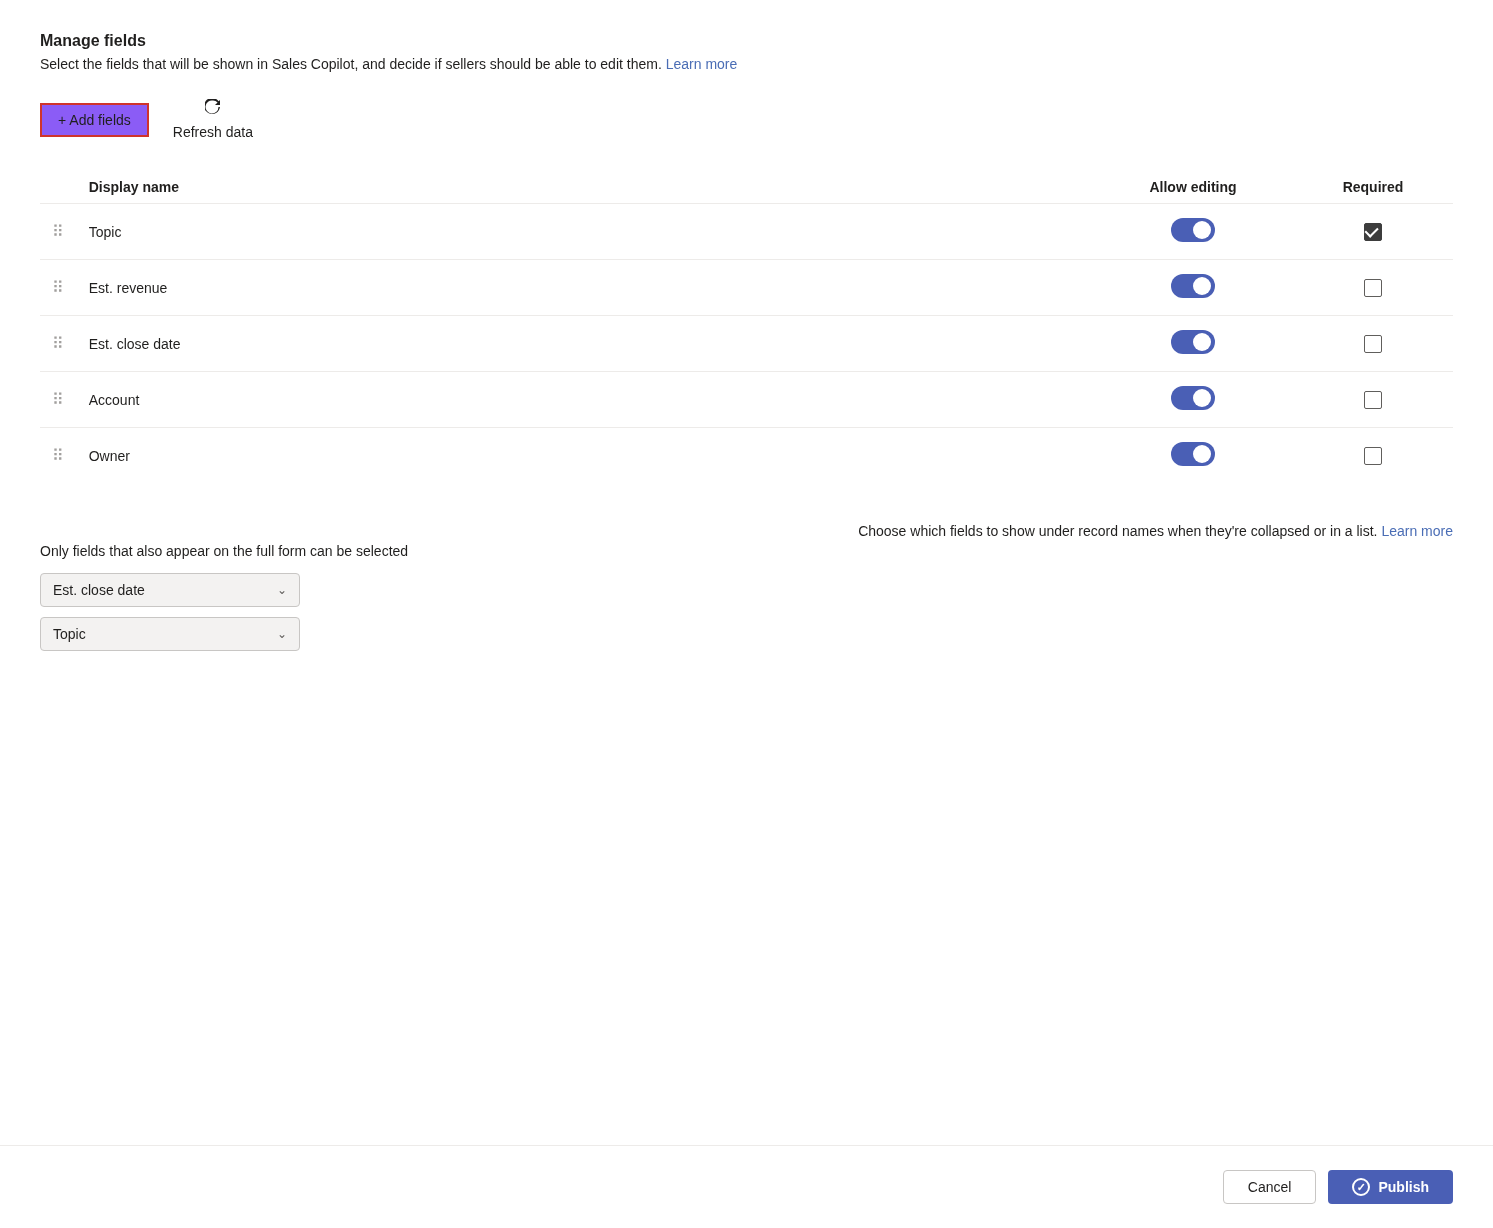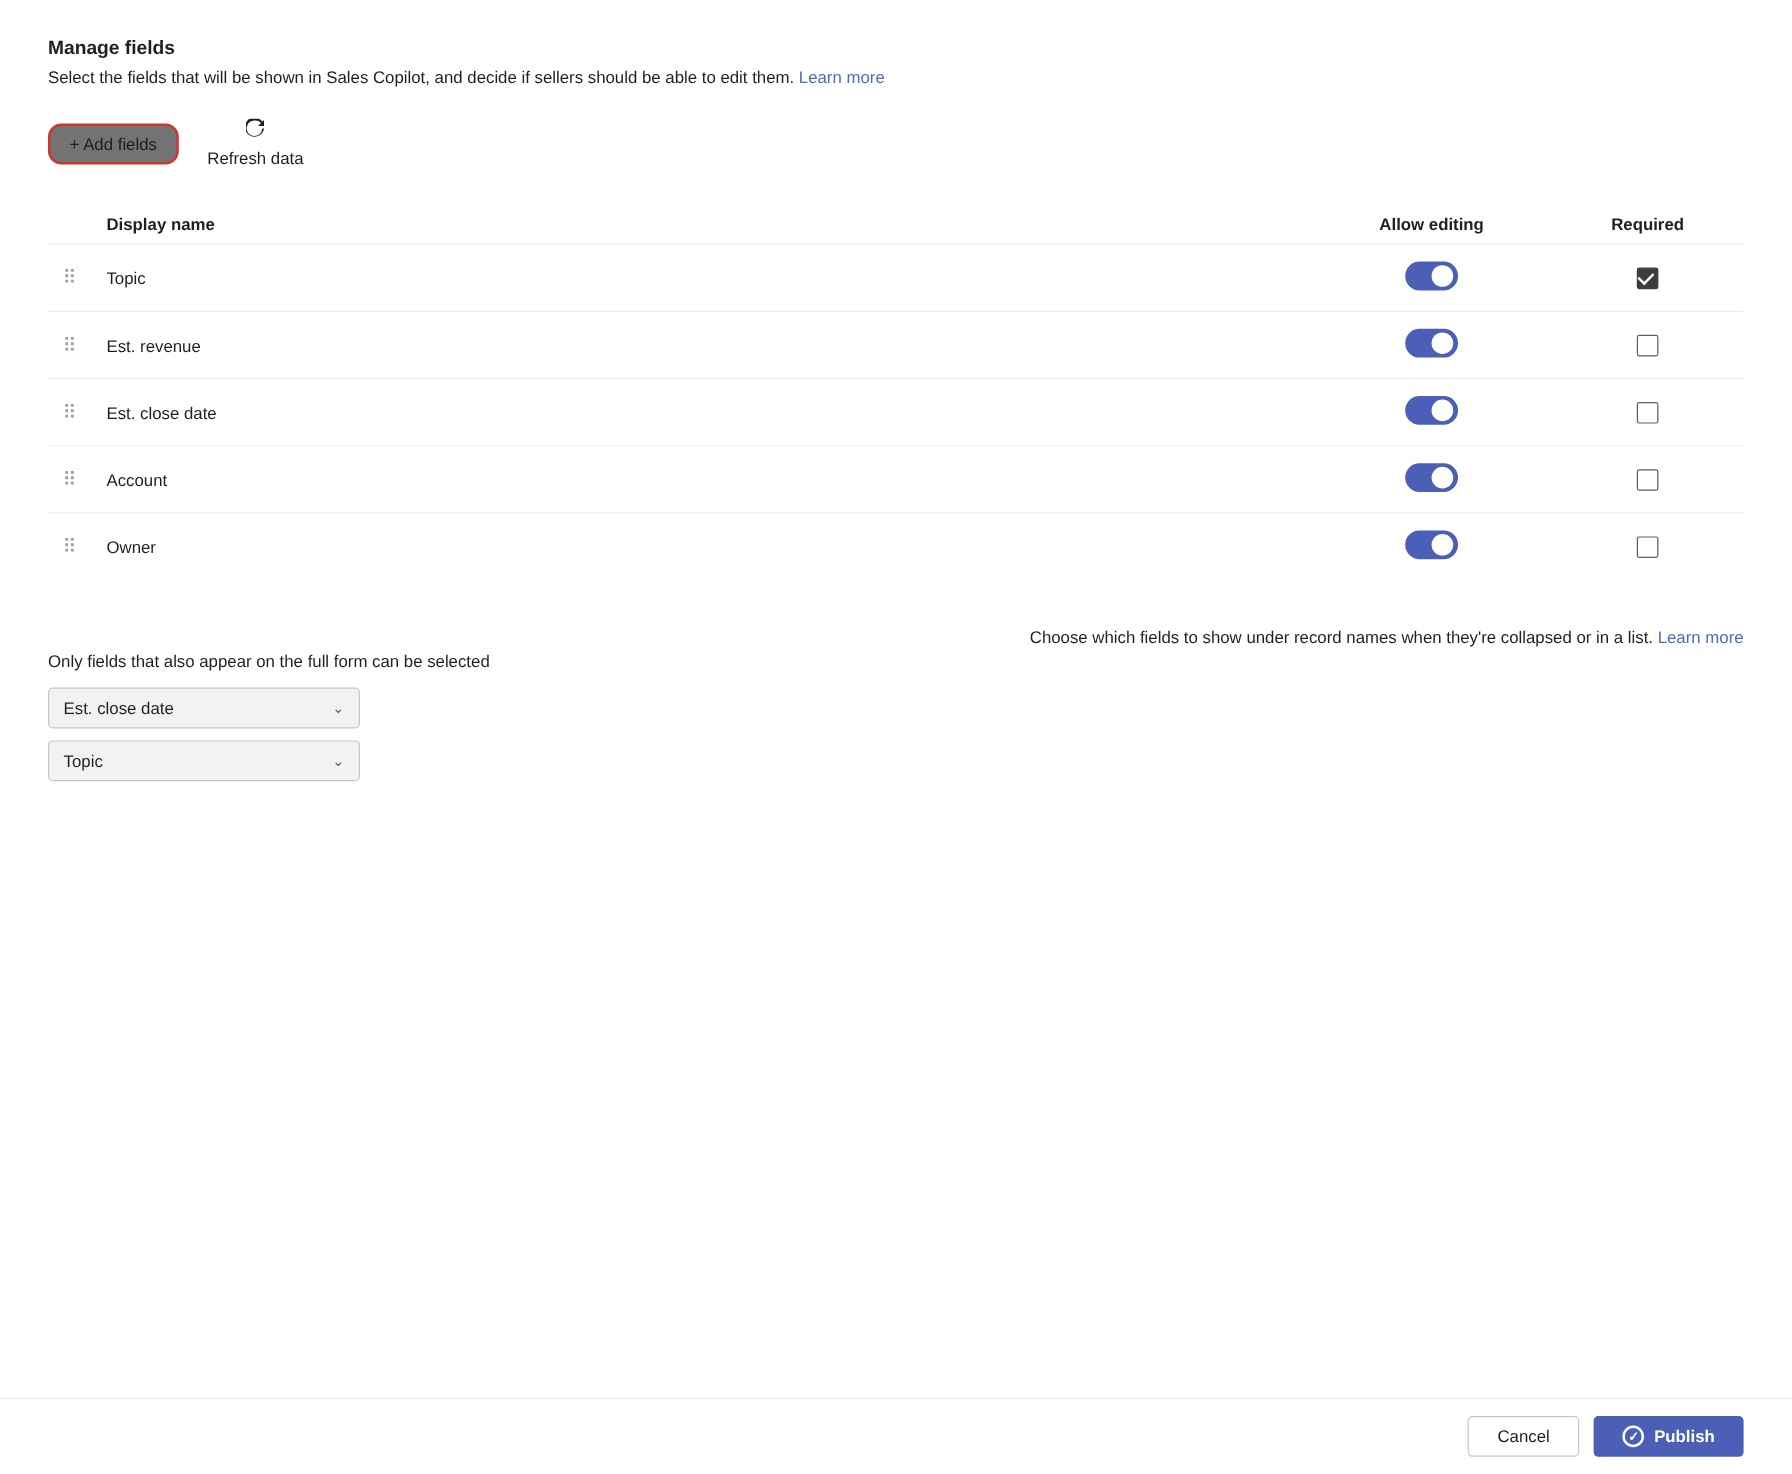--- a/index.html
+++ b/index.html
@@ -36,22 +36,22 @@
       gap: 12px;
       margin-bottom: 24px;
     }
 
     .add-fields-btn {
       display: flex;
       align-items: center;
       gap: 6px;
       padding: 7px 16px;
       border: 2px solid #d0342c;
-      background: #737373;
-      border-radius: 11px;
+      background: #8b5cf6;
+      border-radius: 0;
       font-size: 14px;
       cursor: pointer;
       font-family: 'Segoe UI', Arial, sans-serif;
       color: #201f1e;
     }
 
     .refresh-btn {
       display: flex;
       align-items: center;
       gap: 6px;
@@ -213,21 +213,21 @@
 
     
     .footer {
       position: fixed;
       bottom: 0;
       right: 0;
       width: 100%;
       display: flex;
       justify-content: flex-end;
       gap: 12px;
-      padding: 14px 40px;
+      padding: 24px 40px;
       background: #fff;
       border-top: 1px solid #edebe9;
     }
 
     .cancel-btn {
       padding: 8px 24px;
       border: 1px solid #c8c6c4;
       background: #fff;
       border-radius: 4px;
       font-size: 14px;

